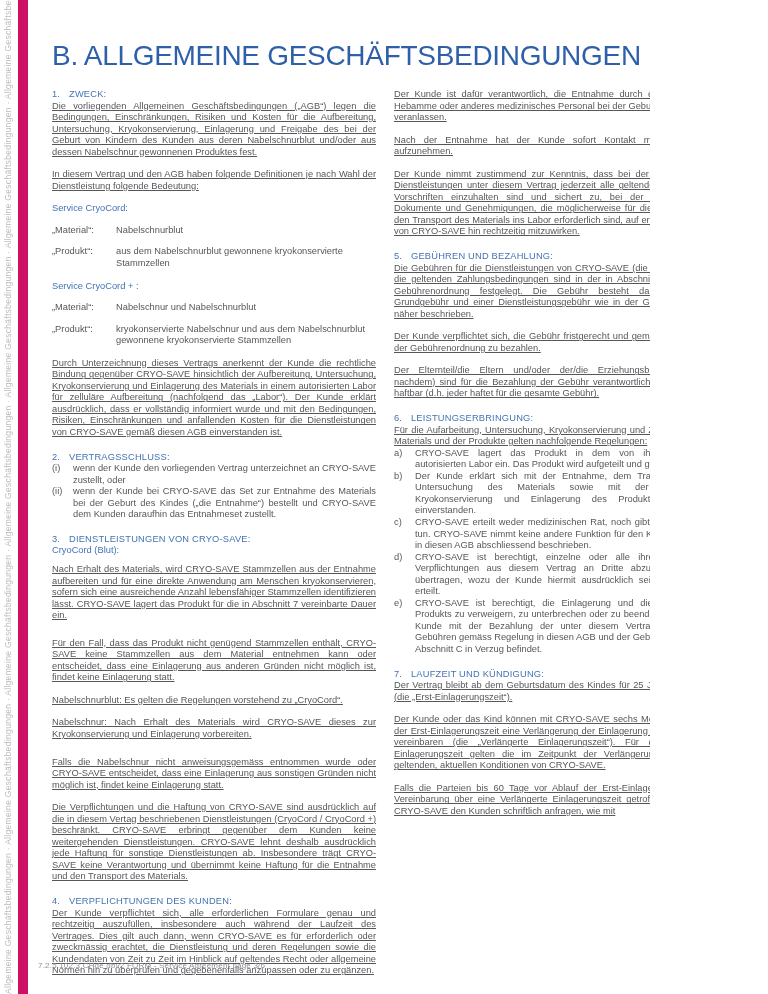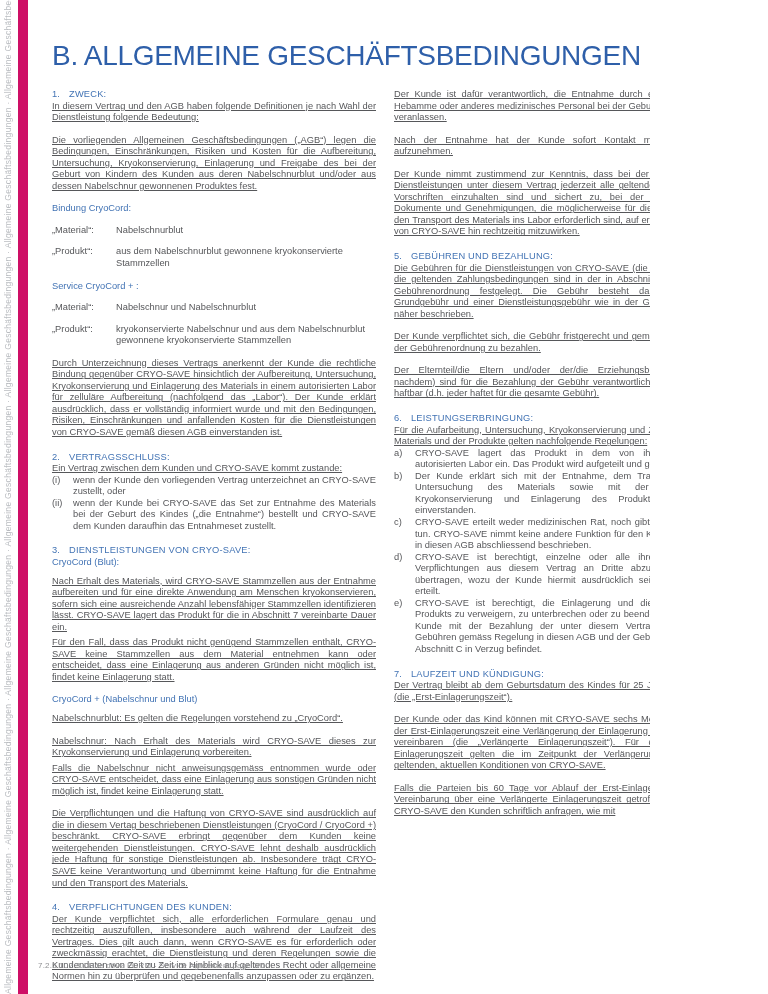--- a/index.html
+++ b/index.html
@@ -26,21 +26,21 @@
 
   .content{position:absolute;left:52px;top:0;width:666px;}
   .doc-title{
     margin-top:40px;font-size:28px;font-weight:400;color:var(--blue-title);
     letter-spacing:-.3px;white-space:nowrap;
   }
   .cols{display:flex;gap:18px;margin-top:17px;color:var(--body);}
   .col{width:324px;font-size:9.3px;line-height:11.55px;}
 
   .para{text-align:justify;margin-top:11px;text-decoration:underline;}
-  .para.tight{margin-top:4px;}
+  .para.tight{margin-top:16px;}
   .heading{display:flex;color:var(--blue-head);margin-top:13px;letter-spacing:.2px;}
   .heading .num{width:17px;flex:0 0 17px;}
   .heading + .para{margin-top:0;}
   .heading + .sub{margin-top:0;}
   .sub{color:var(--blue-head);margin-top:11px;}
   .sub + .para{margin-top:7px;}
   .def{display:flex;margin-top:10px;}
   .def .term{width:64px;flex:0 0 64px;}
   .def .val{flex:1;}
   .item{display:flex;margin-top:0;text-align:justify;}
@@ -60,23 +60,23 @@
   <div class="side-bar"></div>
 
   <div class="content">
     <h1 class="doc-title">B. ALLGEMEINE GESCHÄFTSBEDINGUNGEN</h1>
     <div class="cols">
       <div class="col" id="col-left">
           <div class="heading">
             <span class="num">1.</span>
             <span class="lbl">ZWECK:</span>
           </div>
+          <div class="para">Die vorliegenden Allgemeinen Geschäftsbedingungen („AGB“) legen die Bedingungen, Einschränkungen, Risiken und Kosten für die Aufbereitung, Untersuchung, Kryokonservierung, Einlagerung und Freigabe des bei der Geburt von Kindern des Kunden aus deren Nabelschnurblut und/oder aus dessen Nabelschnur gewonnenen Produktes fest.</div>
           <div class="para">In diesem Vertrag und den AGB haben folgende Definitionen je nach Wahl der Dienstleistung folgende Bedeutung:</div>
-          <div class="para">Die vorliegenden Allgemeinen Geschäftsbedingungen („AGB“) legen die Bedingungen, Einschränkungen, Risiken und Kosten für die Aufbereitung, Untersuchung, Kryokonservierung, Einlagerung und Freigabe des bei der Geburt von Kindern des Kunden aus deren Nabelschnurblut und/oder aus dessen Nabelschnur gewonnenen Produktes fest.</div>
-          <div class="sub">Bindung CryoCord:</div>
+          <div class="sub">Service CryoCord:</div>
           <div class="def">
             <span class="term">„Material“:</span>
             <span class="val">Nabelschnurblut</span>
           </div>
           <div class="def">
             <span class="term">„Produkt“:</span>
             <span class="val">aus dem Nabelschnurblut gewonnene kryokonservierte Stammzellen</span>
           </div>
           <div class="sub">Service CryoCord + :</div>
           <div class="def">
@@ -85,37 +85,35 @@
           </div>
           <div class="def">
             <span class="term">„Produkt“:</span>
             <span class="val">kryokonservierte Nabelschnur und aus dem Nabelschnurblut gewonnene kryokonservierte Stammzellen</span>
           </div>
           <div class="para">Durch Unterzeichnung dieses Vertrags anerkennt der Kunde die rechtliche Bindung gegenüber CRYO-SAVE hinsichtlich der Aufbereitung, Untersuchung, Kryokonservierung und Einlagerung des Materials in einem autorisierten Labor für zelluläre Aufbereitung (nachfolgend das „Labor“). Der Kunde erklärt ausdrücklich, dass er vollständig informiert wurde und mit den Bedingungen, Risiken, Einschränkungen und anfallenden Kosten für die Dienstleistungen von CRYO-SAVE gemäß diesen AGB einverstanden ist.</div>
           <div class="heading">
             <span class="num">2.</span>
             <span class="lbl">VERTRAGSSCHLUSS:</span>
           </div>
-          <div class="para">Ein Vertrag zwischen dem Kunden und CRYO-SAVE kommt zustande:</div>
           <div class="item">
             <span class="marker">(i)</span>
             <span class="txt">wenn der Kunde den vorliegenden Vertrag unterzeichnet an CRYO-SAVE zustellt, oder</span>
           </div>
           <div class="item">
             <span class="marker">(ii)</span>
             <span class="txt">wenn der Kunde bei CRYO-SAVE das Set zur Entnahme des Materials bei der Geburt des Kindes („die Entnahme“) bestellt und CRYO-SAVE dem Kunden daraufhin das Entnahmeset zustellt.</span>
           </div>
           <div class="heading">
             <span class="num">3.</span>
             <span class="lbl">DIENSTLEISTUNGEN VON CRYO-SAVE:</span>
           </div>
           <div class="sub">CryoCord (Blut):</div>
           <div class="para">Nach Erhalt des Materials, wird CRYO-SAVE Stammzellen aus der Entnahme aufbereiten und für eine direkte Anwendung am Menschen kryokonservieren, sofern sich eine ausreichende Anzahl lebensfähiger Stammzellen identifizieren lässt. CRYO-SAVE lagert das Produkt für die in Abschnitt 7 vereinbarte Dauer ein.</div>
           <div class="para tight">Für den Fall, dass das Produkt nicht genügend Stammzellen enthält, CRYO-SAVE keine Stammzellen aus dem Material entnehmen kann oder entscheidet, dass eine Einlagerung aus anderen Gründen nicht möglich ist, findet keine Einlagerung statt.</div>
-          <div class="sub">CryoCord + (Nabelschnur und Blut)</div>
           <div class="para">Nabelschnurblut: Es gelten die Regelungen vorstehend zu „CryoCord“.</div>
           <div class="para">Nabelschnur: Nach Erhalt des Materials wird CRYO-SAVE dieses zur Kryokonservierung und Einlagerung vorbereiten.</div>
           <div class="para tight">Falls die Nabelschnur nicht anweisungsgemäss entnommen wurde oder CRYO-SAVE entscheidet, dass eine Einlagerung aus sonstigen Gründen nicht möglich ist, findet keine Einlagerung statt.</div>
           <div class="para">Die Verpflichtungen und die Haftung von CRYO-SAVE sind ausdrücklich auf die in diesem Vertag beschriebenen Dienstleistungen (CryoCord / CryoCord +) beschränkt. CRYO-SAVE erbringt gegenüber dem Kunden keine weitergehenden Dienstleistungen. CRYO-SAVE lehnt deshalb ausdrücklich jede Haftung für sonstige Dienstleistungen ab. Insbesondere trägt CRYO-SAVE keine Verantwortung und übernimmt keine Haftung für die Entnahme und den Transport des Materials.</div>
           <div class="heading">
             <span class="num">4.</span>
             <span class="lbl">VERPFLICHTUNGEN DES KUNDEN:</span>
           </div>
           <div class="para">Der Kunde verpflichtet sich, alle erforderlichen Formulare genau und rechtzeitig auszufüllen, insbesondere auch während der Laufzeit des Vertrages. Dies gilt auch dann, wenn CRYO-SAVE es für erforderlich oder zweckmässig erachtet, die Dienstleistung und deren Regelungen sowie die Kundendaten von Zeit zu Zeit im Hinblick auf geltendes Recht oder allgemeine Normen hin zu überprüfen und gegebenenfalls anzupassen oder zu ergänzen.</div>
         </div>

